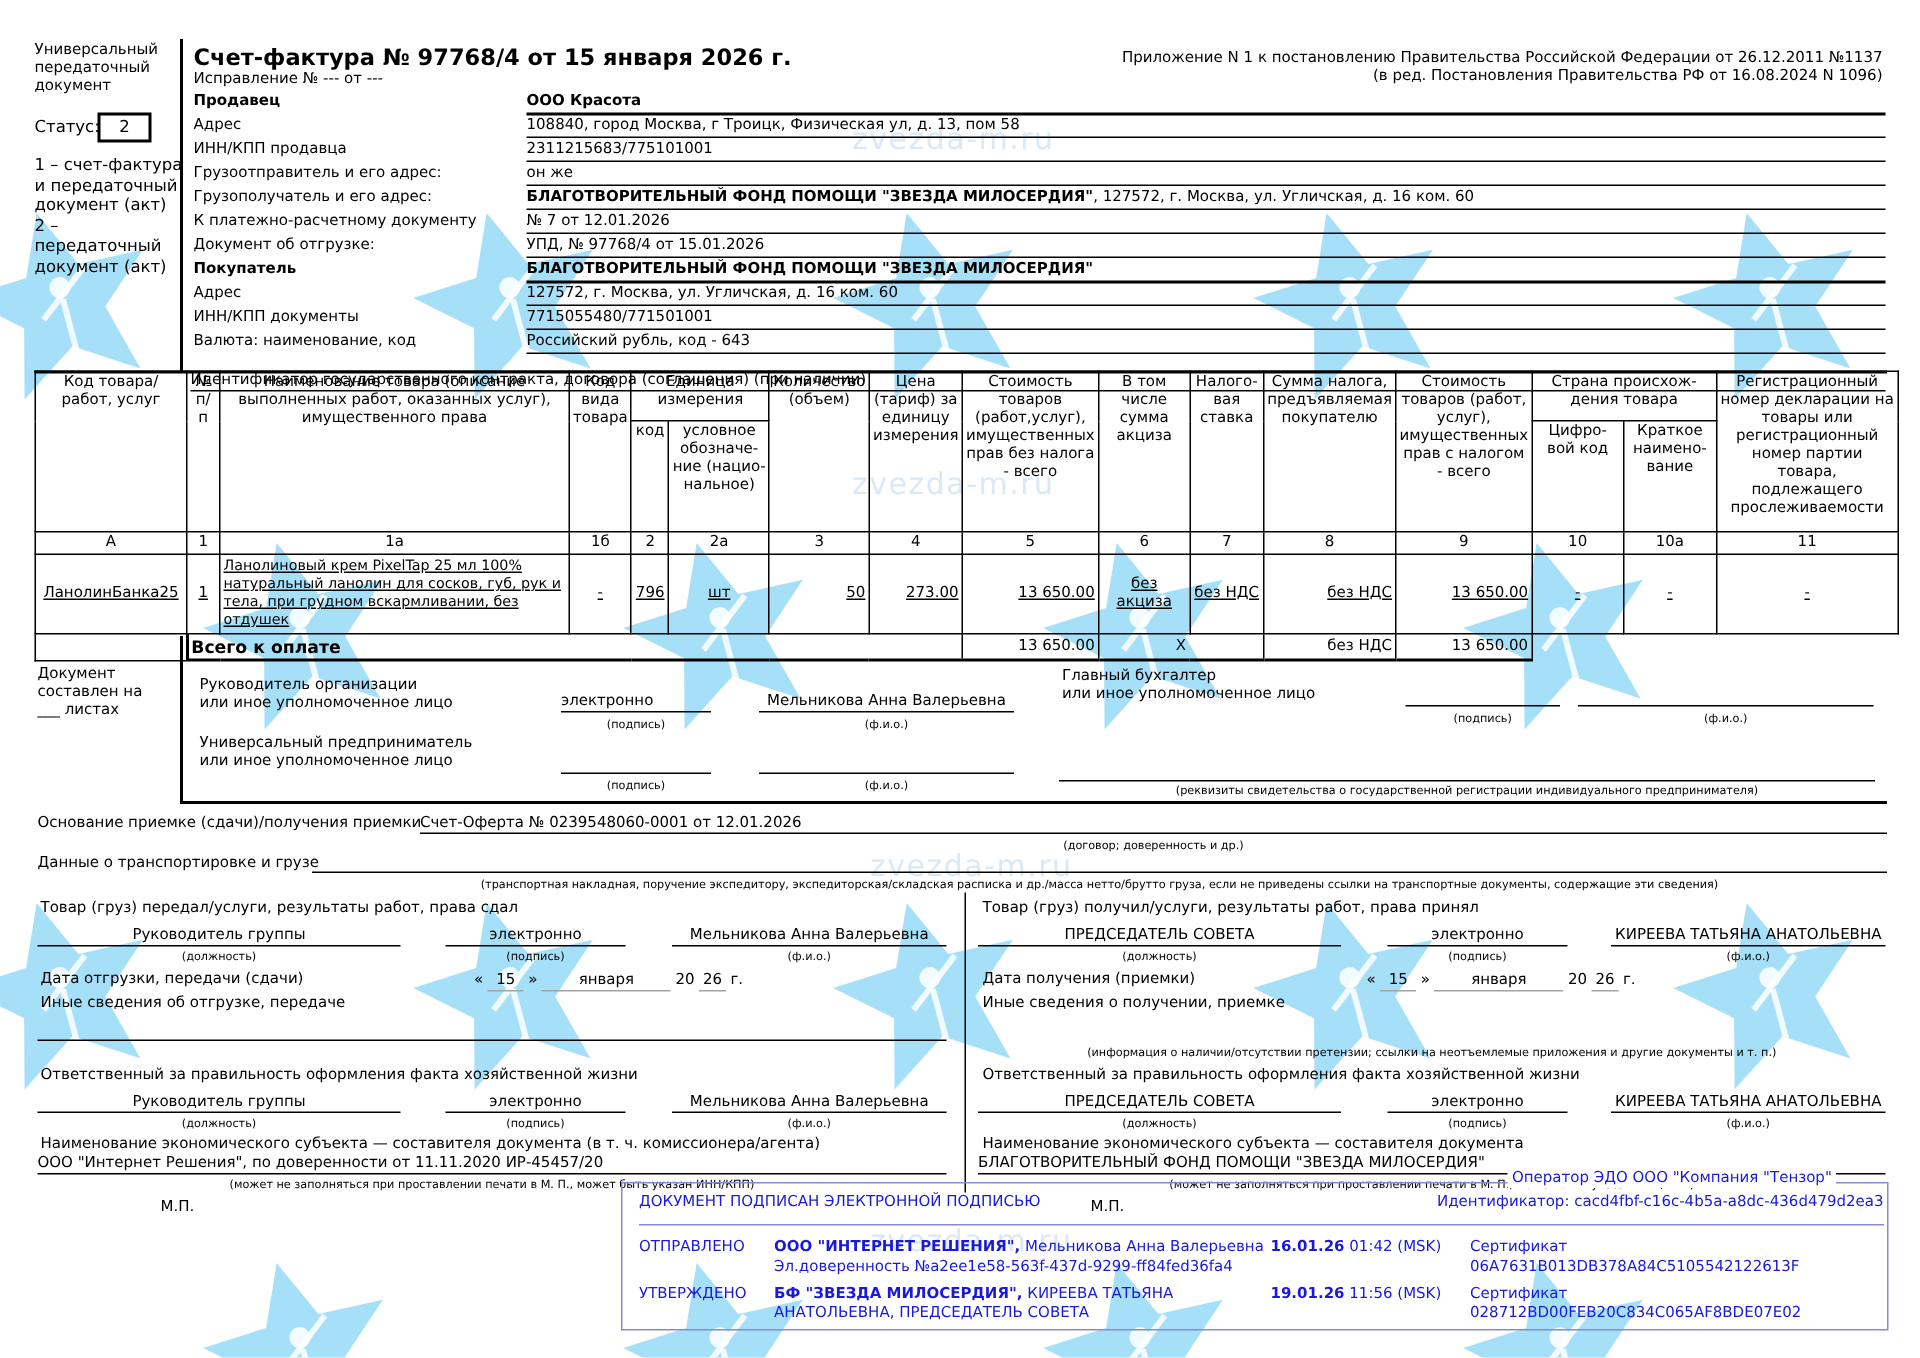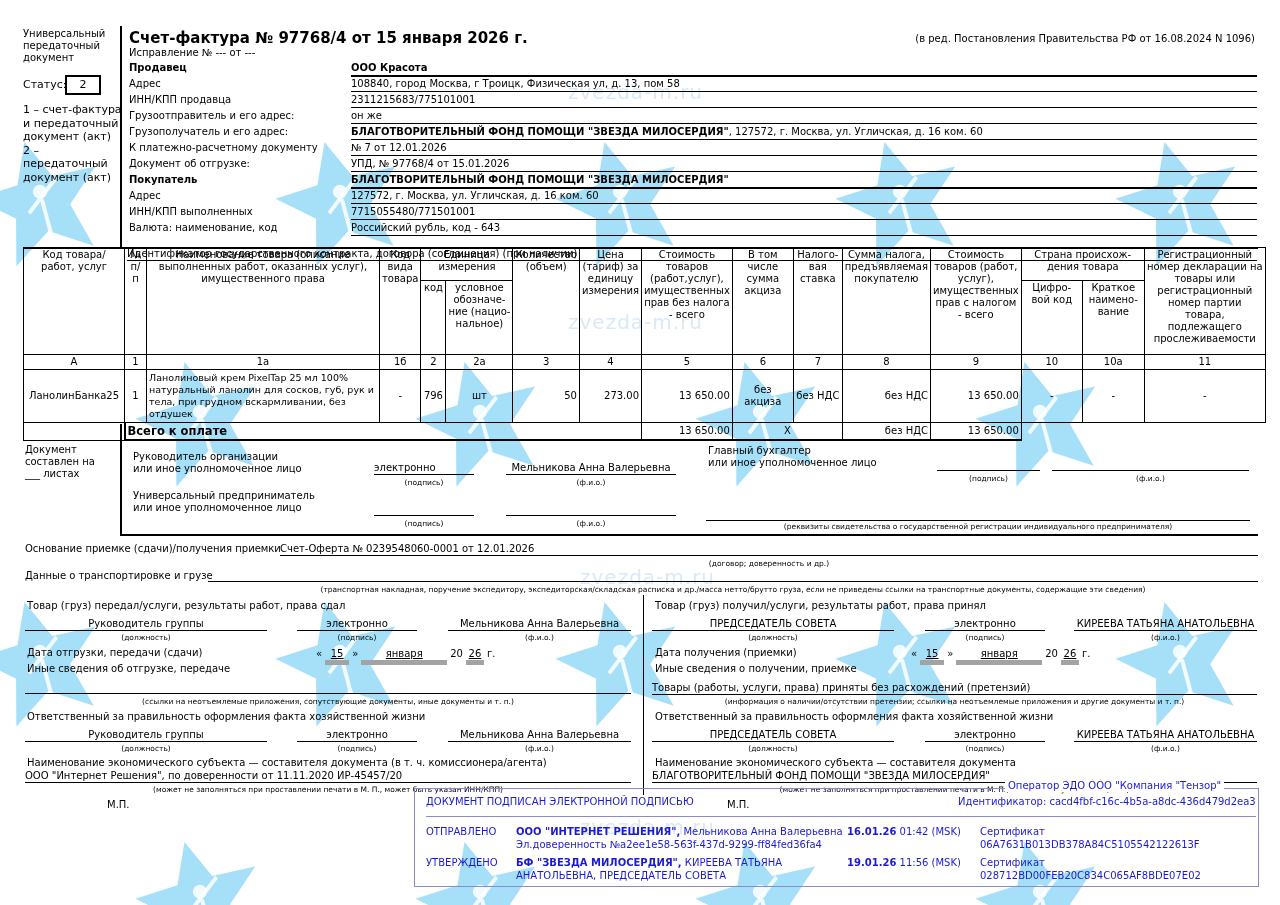--- a/index.html
+++ b/index.html
@@ -3,30 +3,30 @@
 <meta charset="utf-8">
 <style>
   html, body { margin:0; padding:0; background:#fff; }
   body { width:1280px; height:905px; position:relative; overflow:hidden;
          font-family:"DejaVu Sans", sans-serif; color:#000; font-size:10px; }
   .abs { position:absolute; }
   .wm-layer { position:absolute; left:0; top:0; width:1280px; height:905px; z-index:0; pointer-events:none; }
   .content { position:absolute; left:0; top:0; width:1280px; height:905px; z-index:1; }
   .t10 { font-size:10px; line-height:12px; }
   .bold { font-weight:bold; }
-  .uline { border-bottom:5px solid #a3a3a3;text-decoration:underline; }
+  .uline { border-bottom:1px solid #a3a3a3; }
   .center { text-align:center; }
   .right { text-align:right; }
   .vline { position:absolute; background:#000; }
   .hline { position:absolute; background:#000; height:1px; }
   .status-box { position:absolute; left:65px; top:75px; width:32px; height:16px; border:2px solid #000; text-align:center; font-size:11px; line-height:16px; }
   table.items { position:absolute; left:23px; top:247px; border-collapse:collapse; table-layout:fixed; }
   table.items td { border:1px solid #000; font-size:10px; line-height:12px; padding:1px 2px; vertical-align:top; text-align:center; }
   table.items tr.numrow td { vertical-align:middle; height:12px; }
-  table.items tr.datarow td { vertical-align:middle; height:50px; }
+  table.items tr.datarow td { vertical-align:middle; height:50px;text-decoration:underline; }
   table.items tr.totalrow td { vertical-align:middle; height:14px; }
   .sig-label { font-size:7.5px; text-align:center; position:absolute; }
   .sig-val { font-size:10px; text-align:center; position:absolute; border-bottom:1px solid #000; line-height:12px; }
   .edo { position:absolute; left:414px; top:788px; width:843px; height:97px; border:1px solid #8a8ad0; color:#1a1ad6; }
   .edo .row { position:absolute; font-size:10px; line-height:13px; }
   .domain-wm { position:absolute; color:#dbe9f6; font-size:20px; letter-spacing:1px; }
 </style>
 </head>
 <body>
 
@@ -83,20 +83,21 @@
     <div>2 – передаточный</div>
     <div>документ (акт)</div>
   </div>
 
   <div class="vline" style="left:120px; top:26px; width:2px; height:222px;"></div>
   <div class="vline" style="left:120px; top:424px; width:2px; height:112px;"></div>
 
   <div class="abs bold" style="left:129px; top:29px; font-size:15px;">Счет-фактура № 97768/4 от 15 января 2026 г.</div>
   <div class="abs t10" style="left:129px; top:47px;">Исправление № --- от ---</div>
   <div class="abs t10 right" style="right:25px; top:33px; width:600px;">
+    <div>Приложение N 1 к постановлению Правительства Российской Федерации от 26.12.2011 №1137</div>
     <div>(в ред. Постановления Правительства РФ от 16.08.2024 N 1096)</div>
   </div>
 
   <div id="reqs" class="abs" style="left:129px; top:61px; width:1128px;">
       <div style="position: absolute; left: 0px; top: 0px; width: 1128px; height: 16px; font-size: 10px; line-height: 14px;">
         <div style="position: absolute; left: 0px; top: 0px; font-weight: bold;">Продавец</div>
         <div style="position: absolute; left: 222px; top: 0px; width: 906px; border-bottom: 2px solid rgb(0, 0, 0); font-weight: bold;">ООО Красота</div>
       </div>
       <div style="position: absolute; left: 0px; top: 16px; width: 1128px; height: 16px; font-size: 10px; line-height: 14px;">
         <div style="position: absolute; left: 0px; top: 0px;">Адрес</div>
@@ -124,21 +125,21 @@
       </div>
       <div style="position: absolute; left: 0px; top: 112px; width: 1128px; height: 16px; font-size: 10px; line-height: 14px;">
         <div style="position: absolute; left: 0px; top: 0px; font-weight: bold;">Покупатель</div>
         <div style="position: absolute; left: 222px; top: 0px; width: 906px; border-bottom: 2px solid rgb(0, 0, 0); font-weight: bold;">БЛАГОТВОРИТЕЛЬНЫЙ ФОНД ПОМОЩИ "ЗВЕЗДА МИЛОСЕРДИЯ"</div>
       </div>
       <div style="position: absolute; left: 0px; top: 128px; width: 1128px; height: 16px; font-size: 10px; line-height: 14px;">
         <div style="position: absolute; left: 0px; top: 0px;">Адрес</div>
         <div style="position: absolute; left: 222px; top: 0px; width: 906px; border-bottom: 1px solid rgb(0, 0, 0);">127572, г. Москва, ул. Угличская, д. 16 ком. 60</div>
       </div>
       <div style="position: absolute; left: 0px; top: 144px; width: 1128px; height: 16px; font-size: 10px; line-height: 14px;">
-        <div style="position: absolute; left: 0px; top: 0px;">ИНН/КПП выполненных</div>
+        <div style="position: absolute; left: 0px; top: 0px;">ИНН/КПП документы</div>
         <div style="position: absolute; left: 222px; top: 0px; width: 906px; border-bottom: 1px solid rgb(0, 0, 0);">7715055480/771501001</div>
       </div>
       <div style="position: absolute; left: 0px; top: 160px; width: 1128px; height: 16px; font-size: 10px; line-height: 14px;">
         <div style="position: absolute; left: 0px; top: 0px;">Валюта: наименование, код</div>
         <div style="position: absolute; left: 222px; top: 0px; width: 906px; border-bottom: 1px solid rgb(0, 0, 0);">Российский рубль, код - 643</div>
       </div>
     </div>
   <div class="abs t10" style="left:127px; top:248px; width:1130px; border-bottom:1px solid #000;">Идентификатор государственного контракта, договора (соглашения) (при наличии)</div>
   <div class="hline" style="left:23px; top:247px; width:1235px; height:2px;"></div>
 
@@ -288,21 +289,20 @@
     <span>«</span>
     <span class="uline center" style="width:24px;">15</span>
     <span>»</span>
     <span class="uline center" style="width:86px;">января</span>
     <span>20</span>
     <span class="uline center" style="width:18px;">26</span>
     <span>г.</span>
   </div>
   <div class="abs t10" style="left:27px; top:663px;">Иные сведения об отгрузке, передаче</div>
   <div class="abs" style="left:25px; top:693px; width:606px; border-bottom:1px solid #000;"></div>
-  <div class="sig-label" style="left:25px; top:697px; width:606px;">(ссылки на неотъемлемые приложения, сопутствующие документы, иные документы и т. п.)</div>
   <div class="abs t10" style="left:27px; top:711px;">Ответственный за правильность оформления факта хозяйственной жизни</div>
   <div class="sig-val" style="left:25px; top:729px; width:242px;">Руководитель группы</div>
   <div class="sig-label" style="left:25px; top:744px; width:242px;">(должность)</div>
   <div class="sig-val" style="left:297px; top:729px; width:120px;">электронно</div>
   <div class="sig-label" style="left:297px; top:744px; width:120px;">(подпись)</div>
   <div class="sig-val" style="left:448px; top:729px; width:183px;">Мельникова Анна Валерьевна</div>
   <div class="sig-label" style="left:448px; top:744px; width:183px;">(ф.и.о.)</div>
   <div class="abs t10" style="left:27px; top:757px;">Наименование экономического субъекта — составителя документа (в т. ч. комиссионера/агента)</div>
   <div class="abs t10" style="left:25px; top:770px; width:606px; border-bottom:1px solid #000;">ООО "Интернет Решения", по доверенности от 11.11.2020 ИР-45457/20</div>
   <div class="sig-label" style="left:25px; top:785px; width:606px;">(может не заполняться при проставлении печати в М. П., может быть указан ИНН/КПП)</div>
@@ -319,21 +319,20 @@
   <div class="abs t10" style="left:911px; top:648px; display:flex; gap:3px;">
     <span>«</span>
     <span class="uline center" style="width:24px;">15</span>
     <span>»</span>
     <span class="uline center" style="width:86px;">января</span>
     <span>20</span>
     <span class="uline center" style="width:18px;">26</span>
     <span>г.</span>
   </div>
   <div class="abs t10" style="left:655px; top:663px;">Иные сведения о получении, приемке</div>
-  <div class="abs t10" style="left:652px; top:682px; width:605px; border-bottom:1px solid #000;">Товары (работы, услуги, права) приняты без расхождений (претензий)</div>
   <div class="sig-label" style="left:652px; top:697px; width:605px;">(информация о наличии/отсутствии претензии; ссылки на неотъемлемые приложения и другие документы и т. п.)</div>
   <div class="abs t10" style="left:655px; top:711px;">Ответственный за правильность оформления факта хозяйственной жизни</div>
   <div class="sig-val" style="left:652px; top:729px; width:242px;">ПРЕДСЕДАТЕЛЬ СОВЕТА</div>
   <div class="sig-label" style="left:652px; top:744px; width:242px;">(должность)</div>
   <div class="sig-val" style="left:925px; top:729px; width:120px;">электронно</div>
   <div class="sig-label" style="left:925px; top:744px; width:120px;">(подпись)</div>
   <div class="sig-val" style="left:1074px; top:729px; width:183px;">КИРЕЕВА ТАТЬЯНА АНАТОЛЬЕВНА</div>
   <div class="sig-label" style="left:1074px; top:744px; width:183px;">(ф.и.о.)</div>
   <div class="abs t10" style="left:655px; top:757px;">Наименование экономического субъекта — составителя документа</div>
   <div class="abs t10" style="left:652px; top:770px; width:605px; border-bottom:1px solid #000;">БЛАГОТВОРИТЕЛЬНЫЙ ФОНД ПОМОЩИ "ЗВЕЗДА МИЛОСЕРДИЯ"</div>

